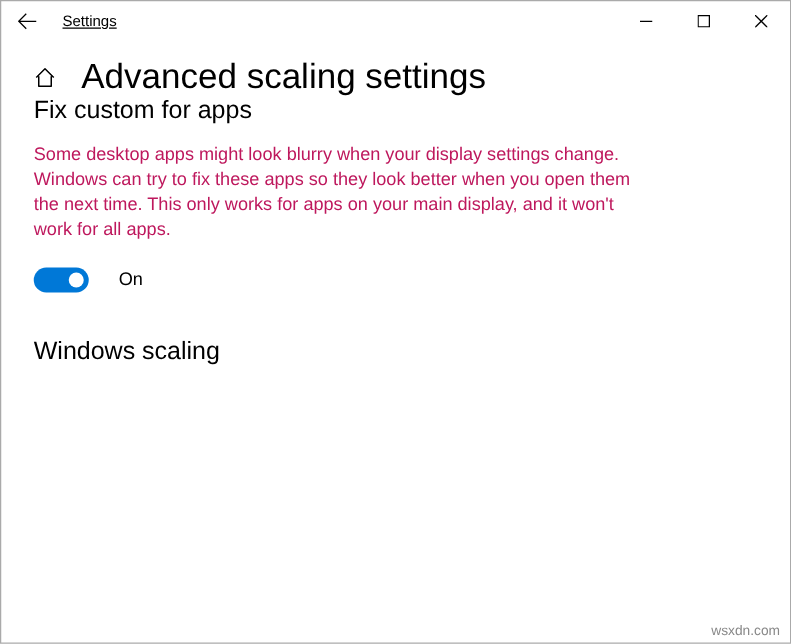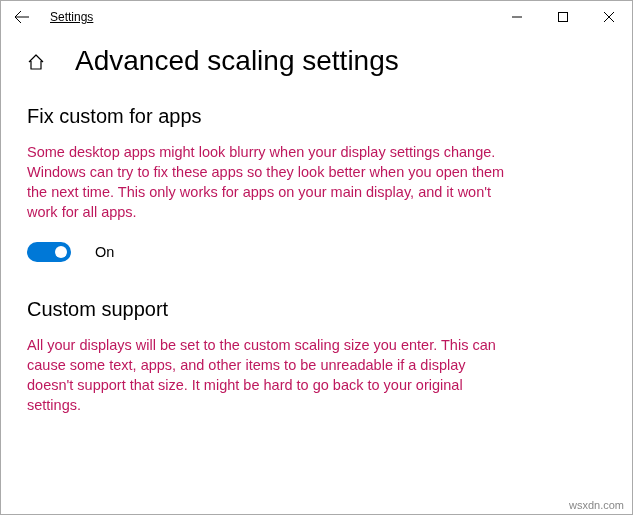--- a/index.html
+++ b/index.html
@@ -41,22 +41,21 @@
       display: flex;
       align-items: center;
       justify-content: center;
     }
     .content {
       padding: 12px 26px 0 26px;
     }
     .header-row {
       display: flex;
       align-items: center;
-      gap: 30px;
-      margin-bottom: 28px;
+      gap: 20px;
     }
     .home-icon {
       font-size: 18px;
       line-height: 1;
       margin-top:4px;
     }
     .page-title {
       font-size: 28px;
       font-weight: 400;
     }
@@ -151,17 +150,16 @@
     <h1 class="page-title">Advanced scaling settings</h1>
   </div>
 
   <h2 class="section-heading">Fix custom for apps</h2>
   <p class="desc">Some desktop apps might look blurry when your display settings change. Windows can try to fix these apps so they look better when you open them the next time. This only works for apps on your main display, and it won't work for all apps.</p>
   <div class="toggle-row">
     <div class="toggle"></div>
     <div class="toggle-state">On</div>
   </div>
 
-  <h2 class="section-heading">Custom support</h2>
-  <p class="desc">All your displays will be set to the custom scaling size you enter. This can cause some text, apps, and other items to be unreadable if a display doesn't support that size. It might be hard to go back to your original settings.</p>
+  <h2 class="section-heading">Windows scaling</h2>
 </div>
 
 <div class="footer-mark">wsxdn.com</div>
 
 </body></html>

